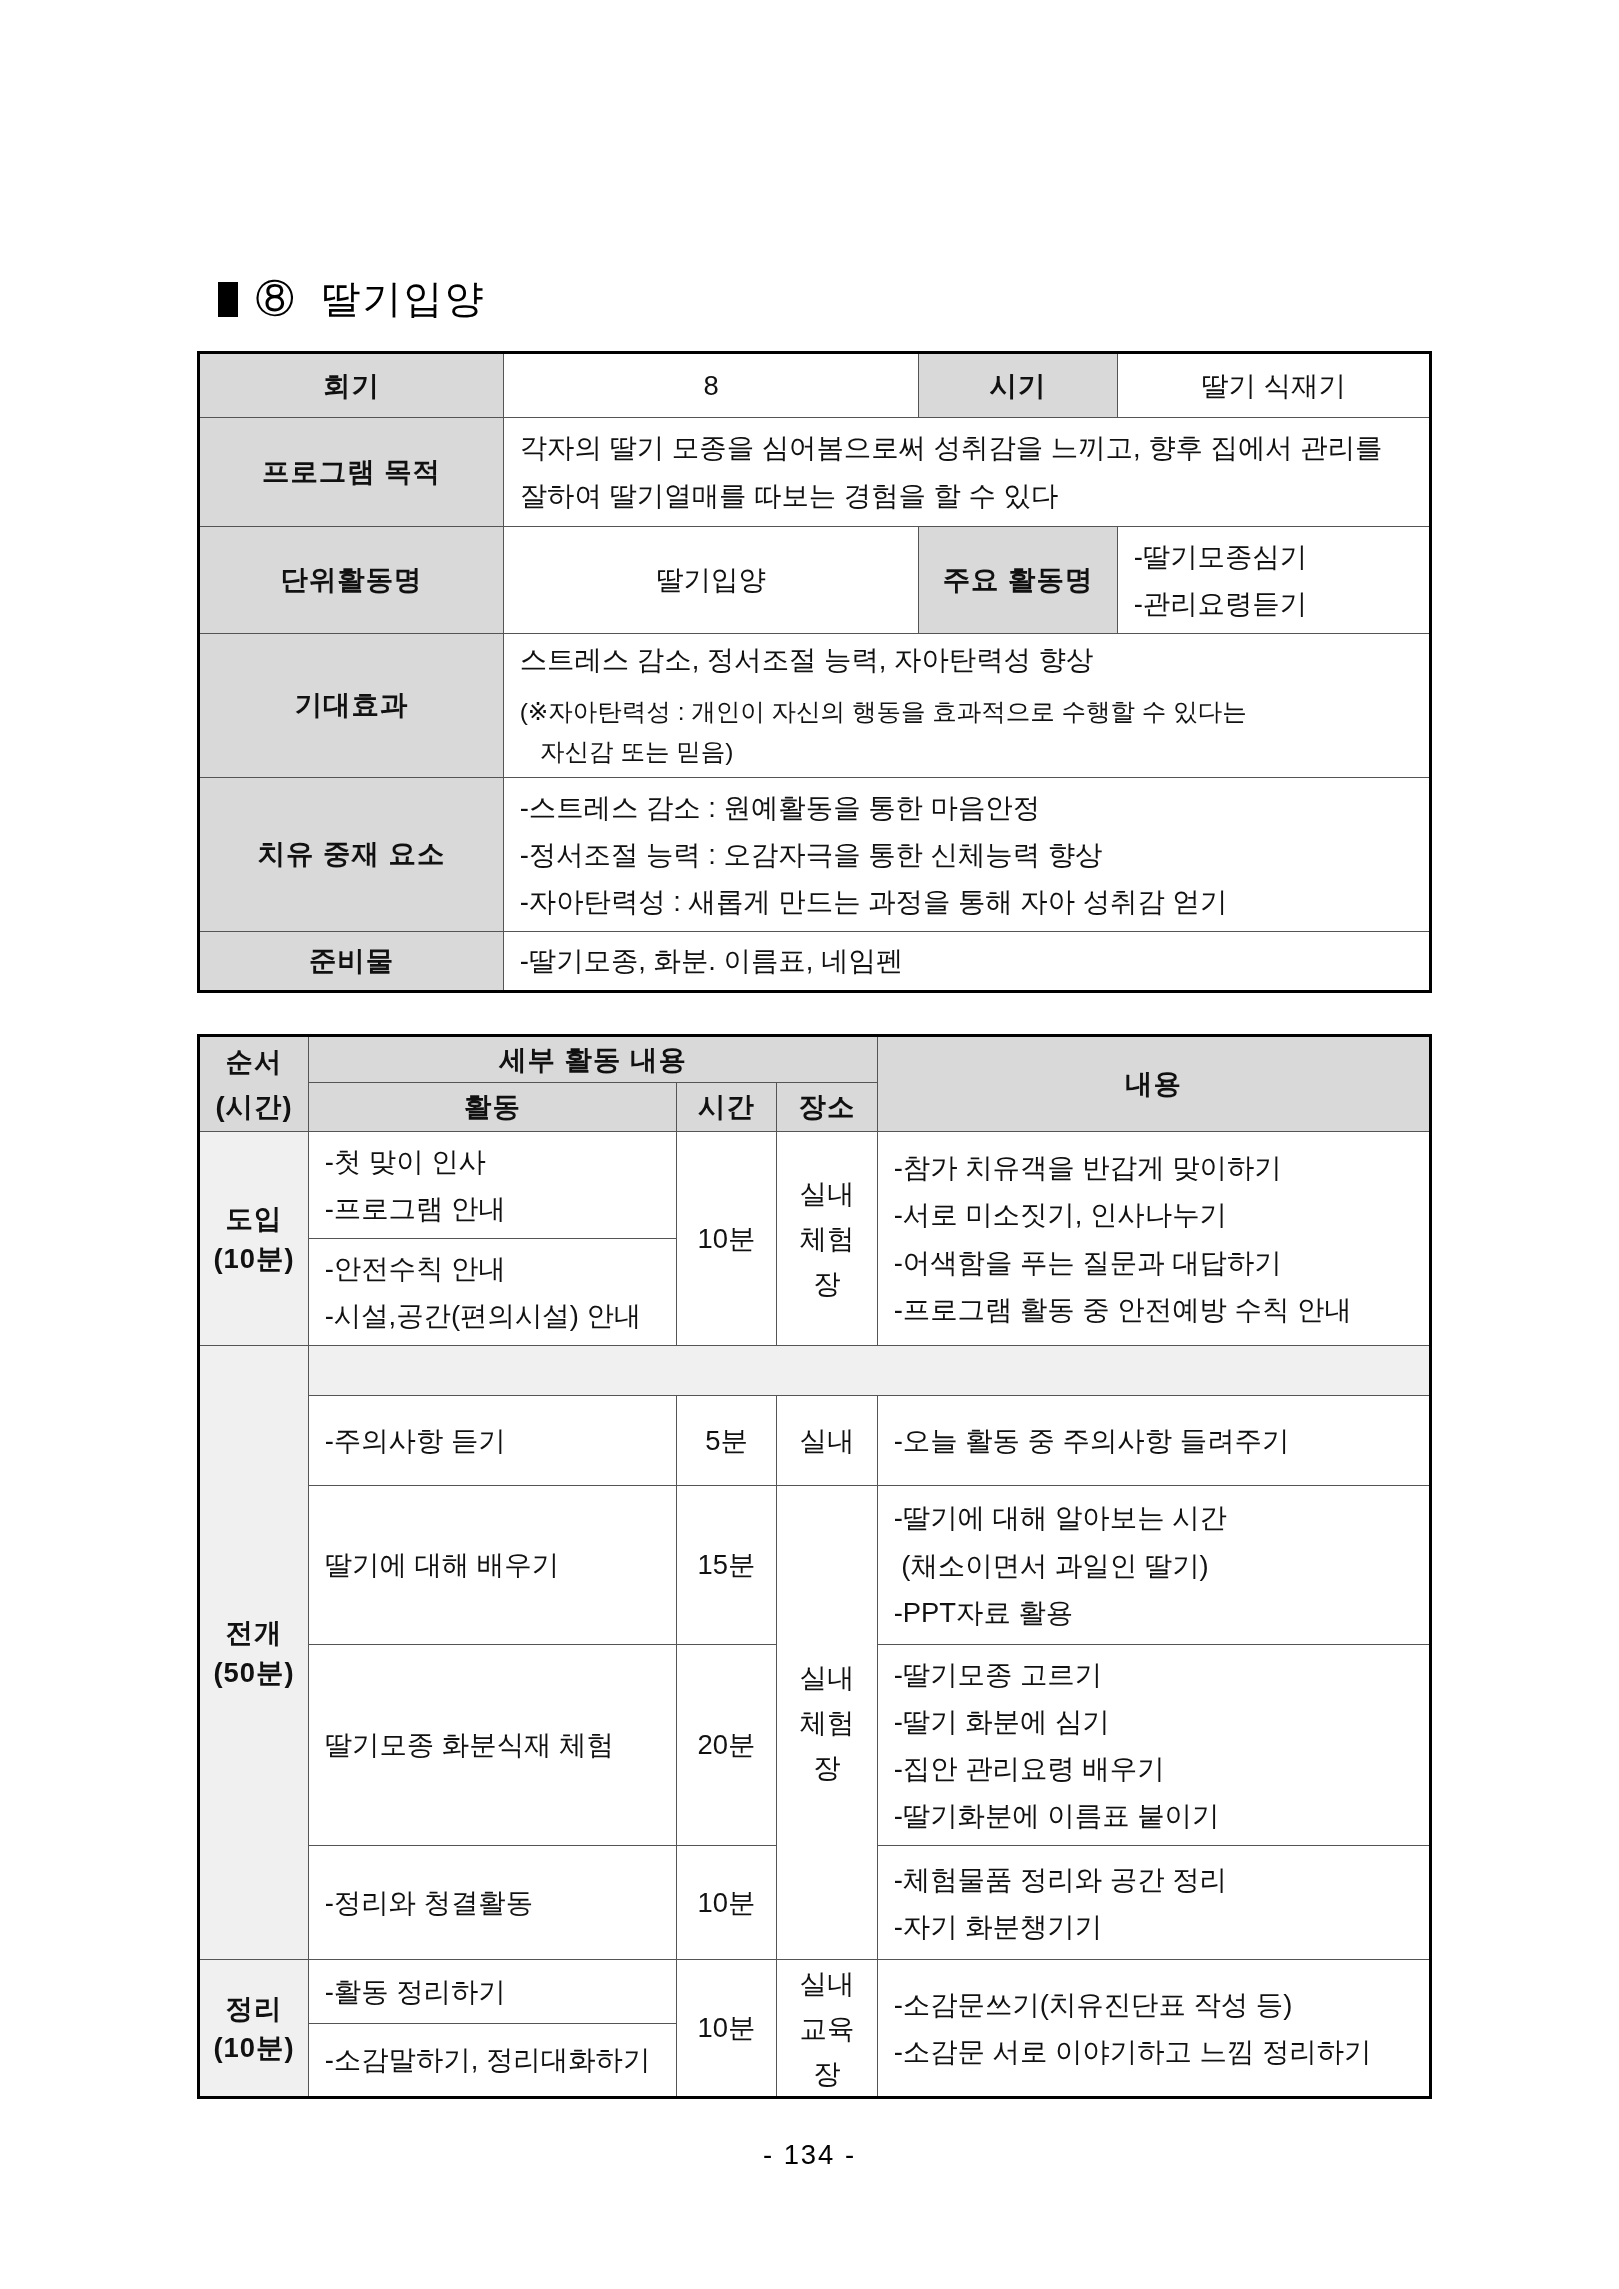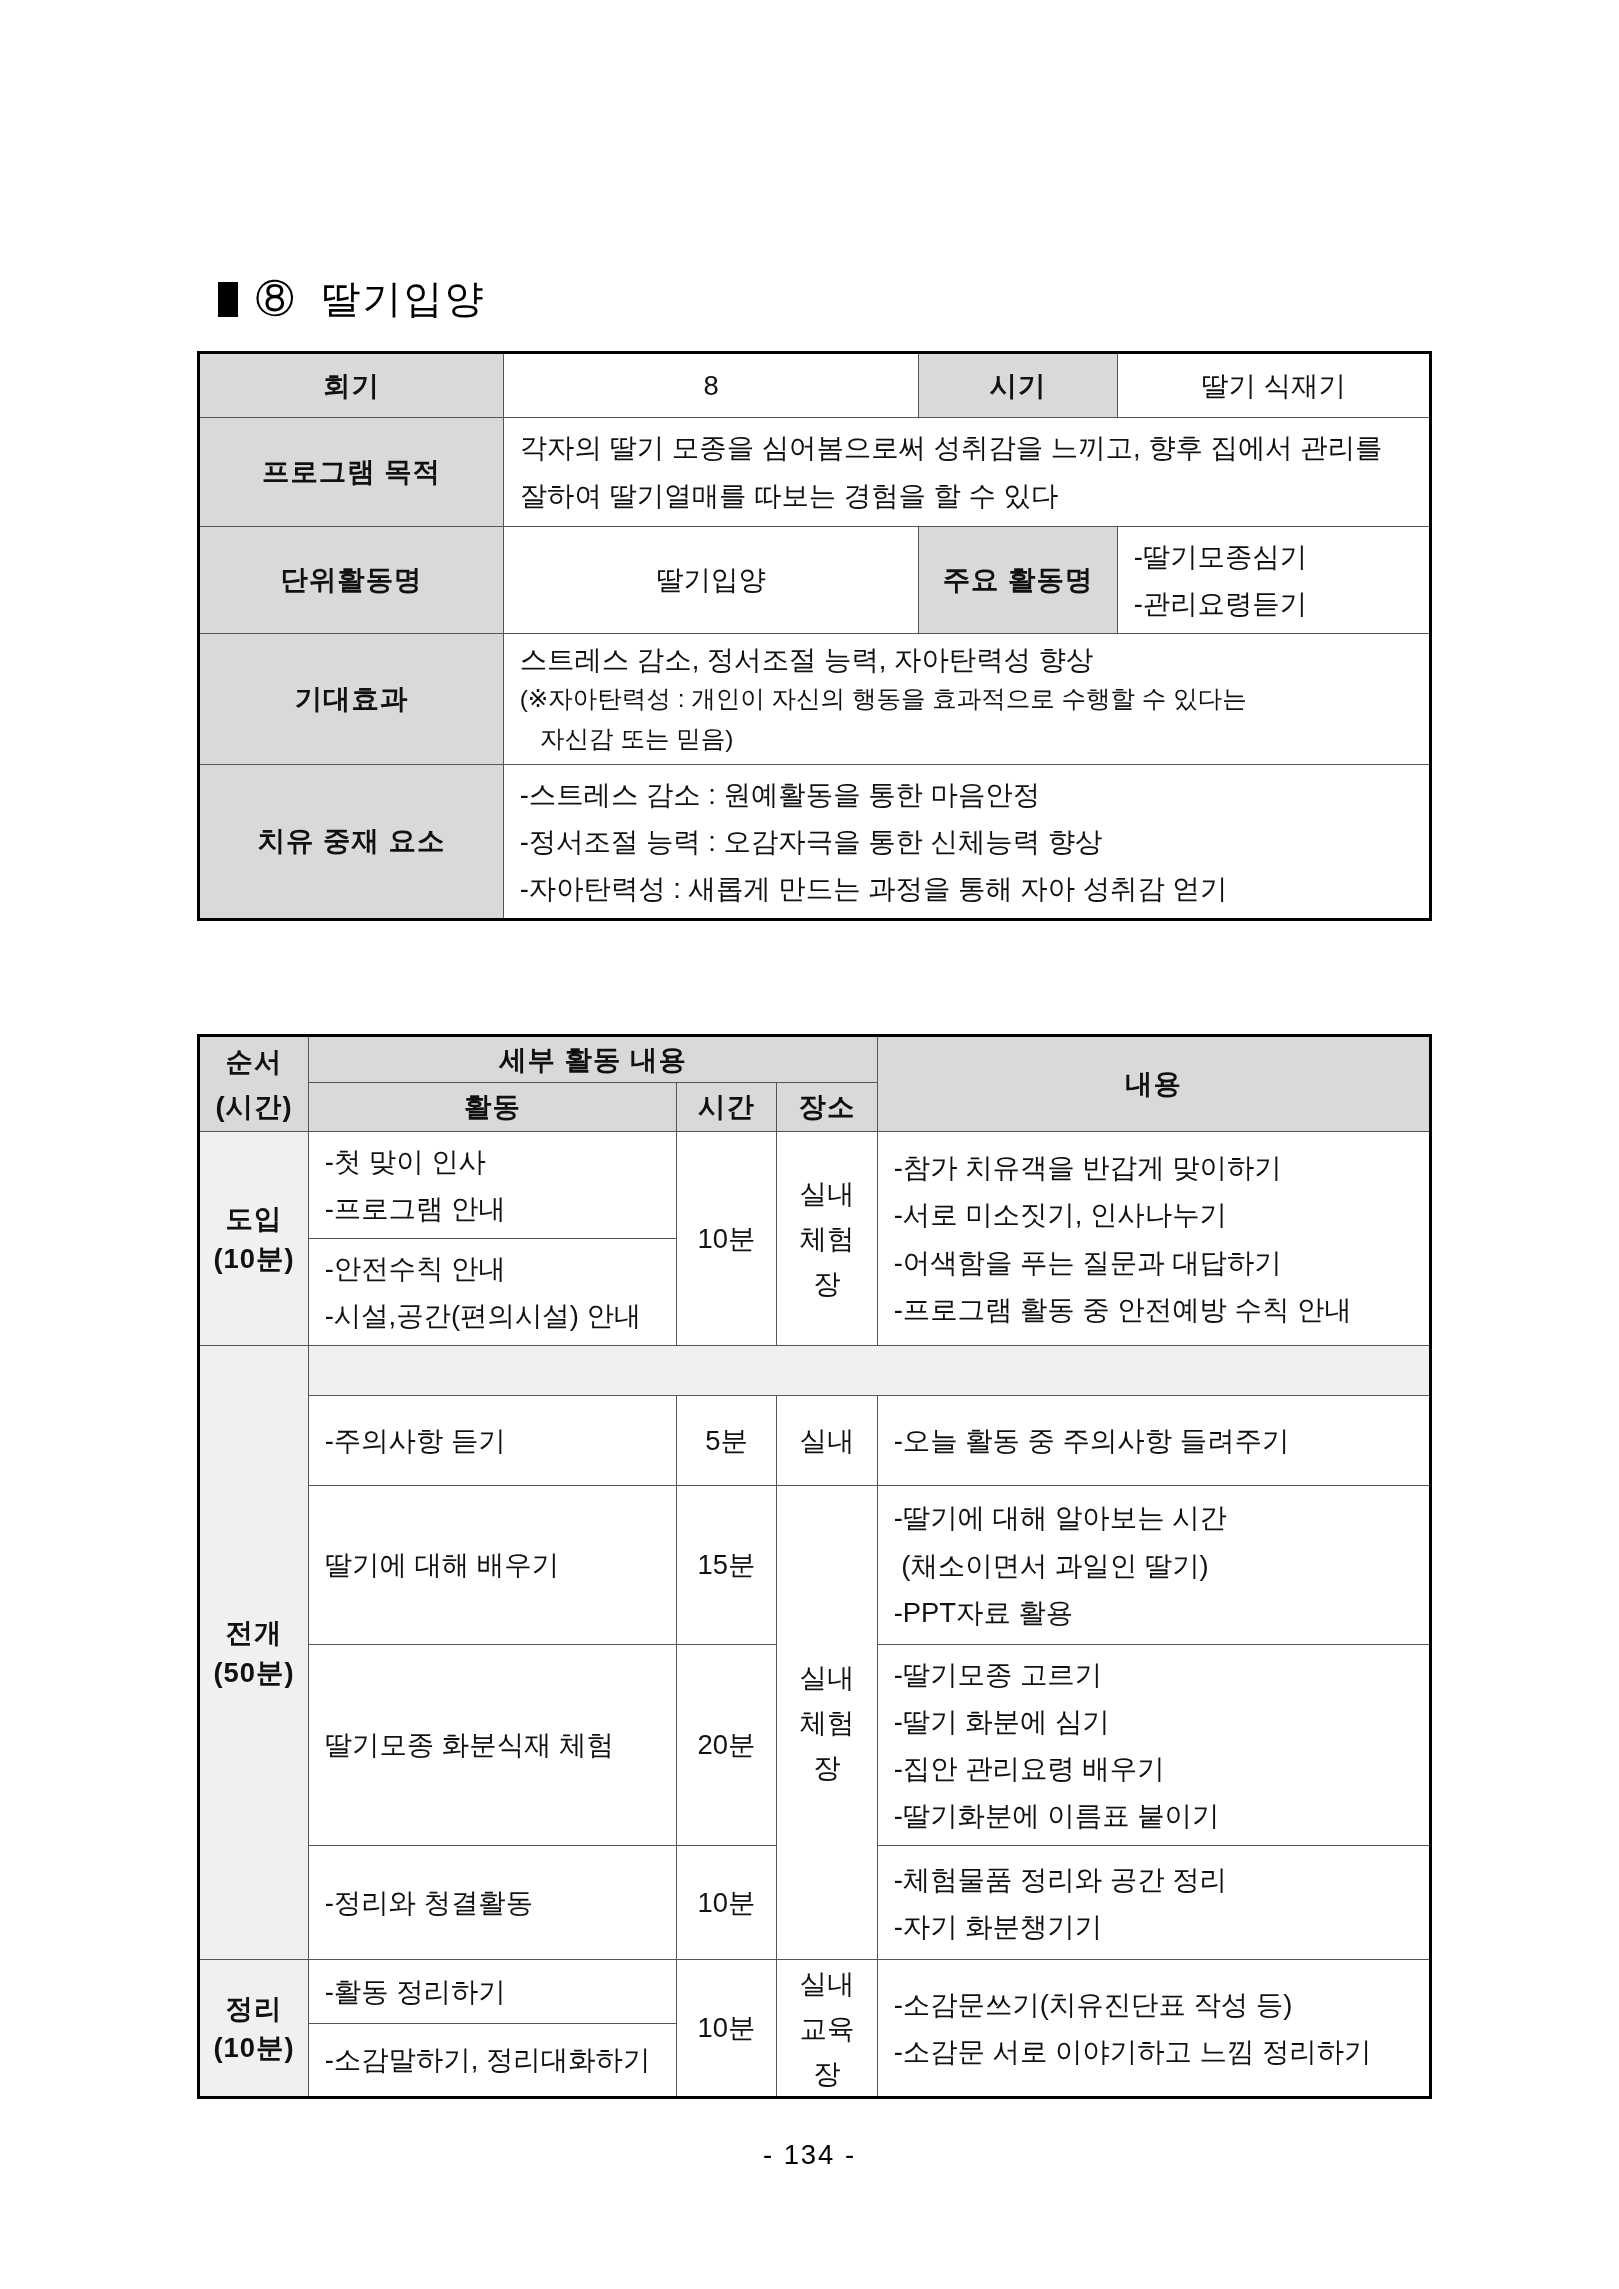--- a/index.html
+++ b/index.html
@@ -23,21 +23,21 @@
     font-size:27.4px; line-height:1.45; overflow:hidden;
   }
   #t1, #t2 { border:3.9px solid #000; }
   td.lbl  { background:#d9d9d9; font-weight:bold; text-align:center; letter-spacing:1px; }
   td.sec  { background:#f0f0f0; font-weight:bold; text-align:center; white-space:pre-line; letter-spacing:1px; }
   td.sepband { background:#f0f0f0; }
   td.ctr  { text-align:center; }
   td.lft  { text-align:left; padding:5.9px 15.7px; }
   .ml     { white-space:pre-line; line-height:1.72; }
   .just   { text-align:justify; line-height:1.75; word-break:break-all; }
-  .note   { font-size:24.5px; white-space:pre-line; line-height:1.6; }
+  .note   { font-size:24.5px; white-space:pre-line; line-height:1.6;margin-top:13px; }
   .vplace { white-space:pre-line; line-height:1.65; }
   .pagenum {
     position:absolute; top:2139px; left:0; width:100%;
     text-align:center; font-size:27.4px; letter-spacing:2px; color:#000000;
   }
 </style>
 </head>
 <body>
 
 <div id="page">
@@ -80,20 +80,24 @@
         <div>스트레스 감소, 정서조절 능력, 자아탄력성 향상</div>
         <div class="note">(※자아탄력성 : 개인이 자신의 행동을 효과적으로 수행할 수 있다는
 &nbsp;&nbsp;&nbsp;자신감 또는 믿음)</div>
       </td>
     </tr>
     <tr style="height:145px">
       <td class="lbl">치유 중재 요소</td>
       <td class="lft ml" colspan="5">-스트레스 감소 : 원예활동을 통한 마음안정
 -정서조절 능력 : 오감자극을 통한 신체능력 향상
 -자아탄력성 : 새롭게 만드는 과정을 통해 자아 성취감 얻기</td>
+    </tr>
+    <tr style="height:60px">
+      <td class="lbl">준비물</td>
+      <td class="lft" colspan="5">-딸기모종, 화분. 이름표, 네임펜</td>
     </tr>
   </tbody>
     </table>
 
   <table id="t2">
     <colgroup>
       <col style="width:110px">
         <col style="width:368px">
         <col style="width:100px">
       <col style="width:101px">

